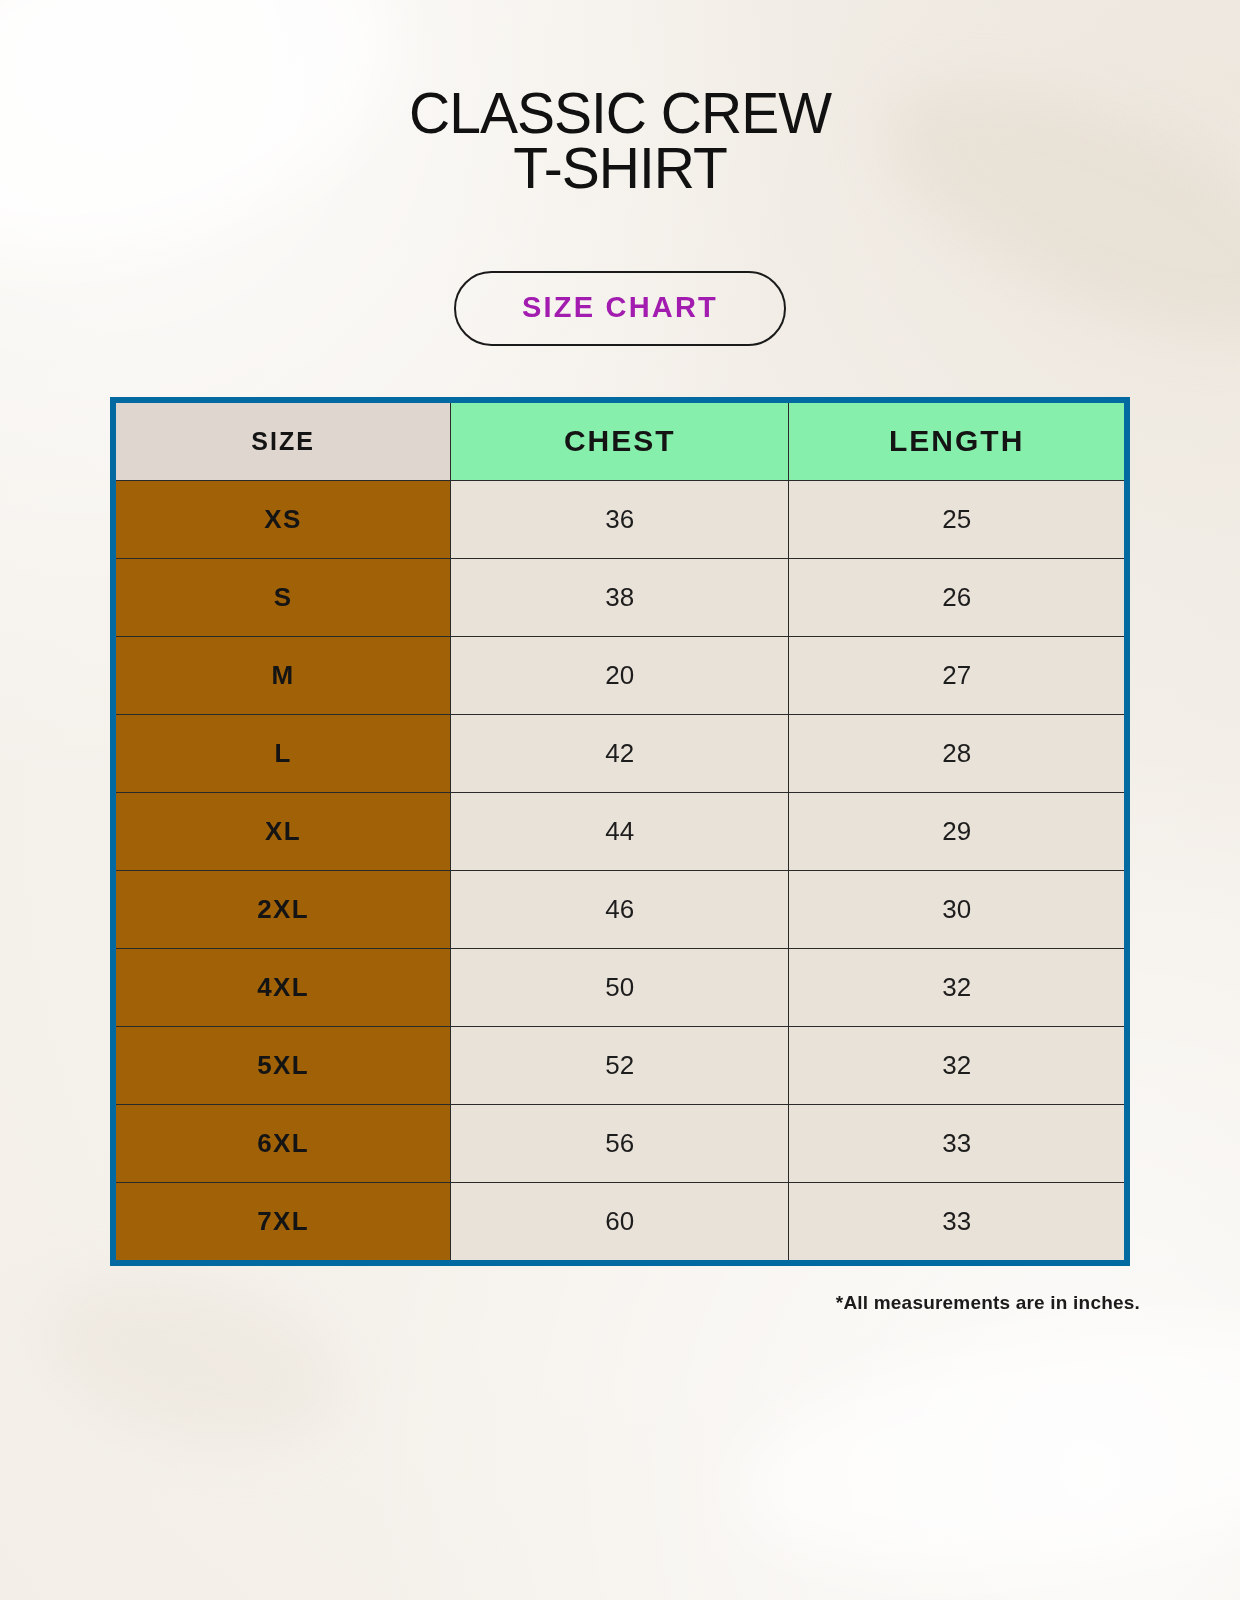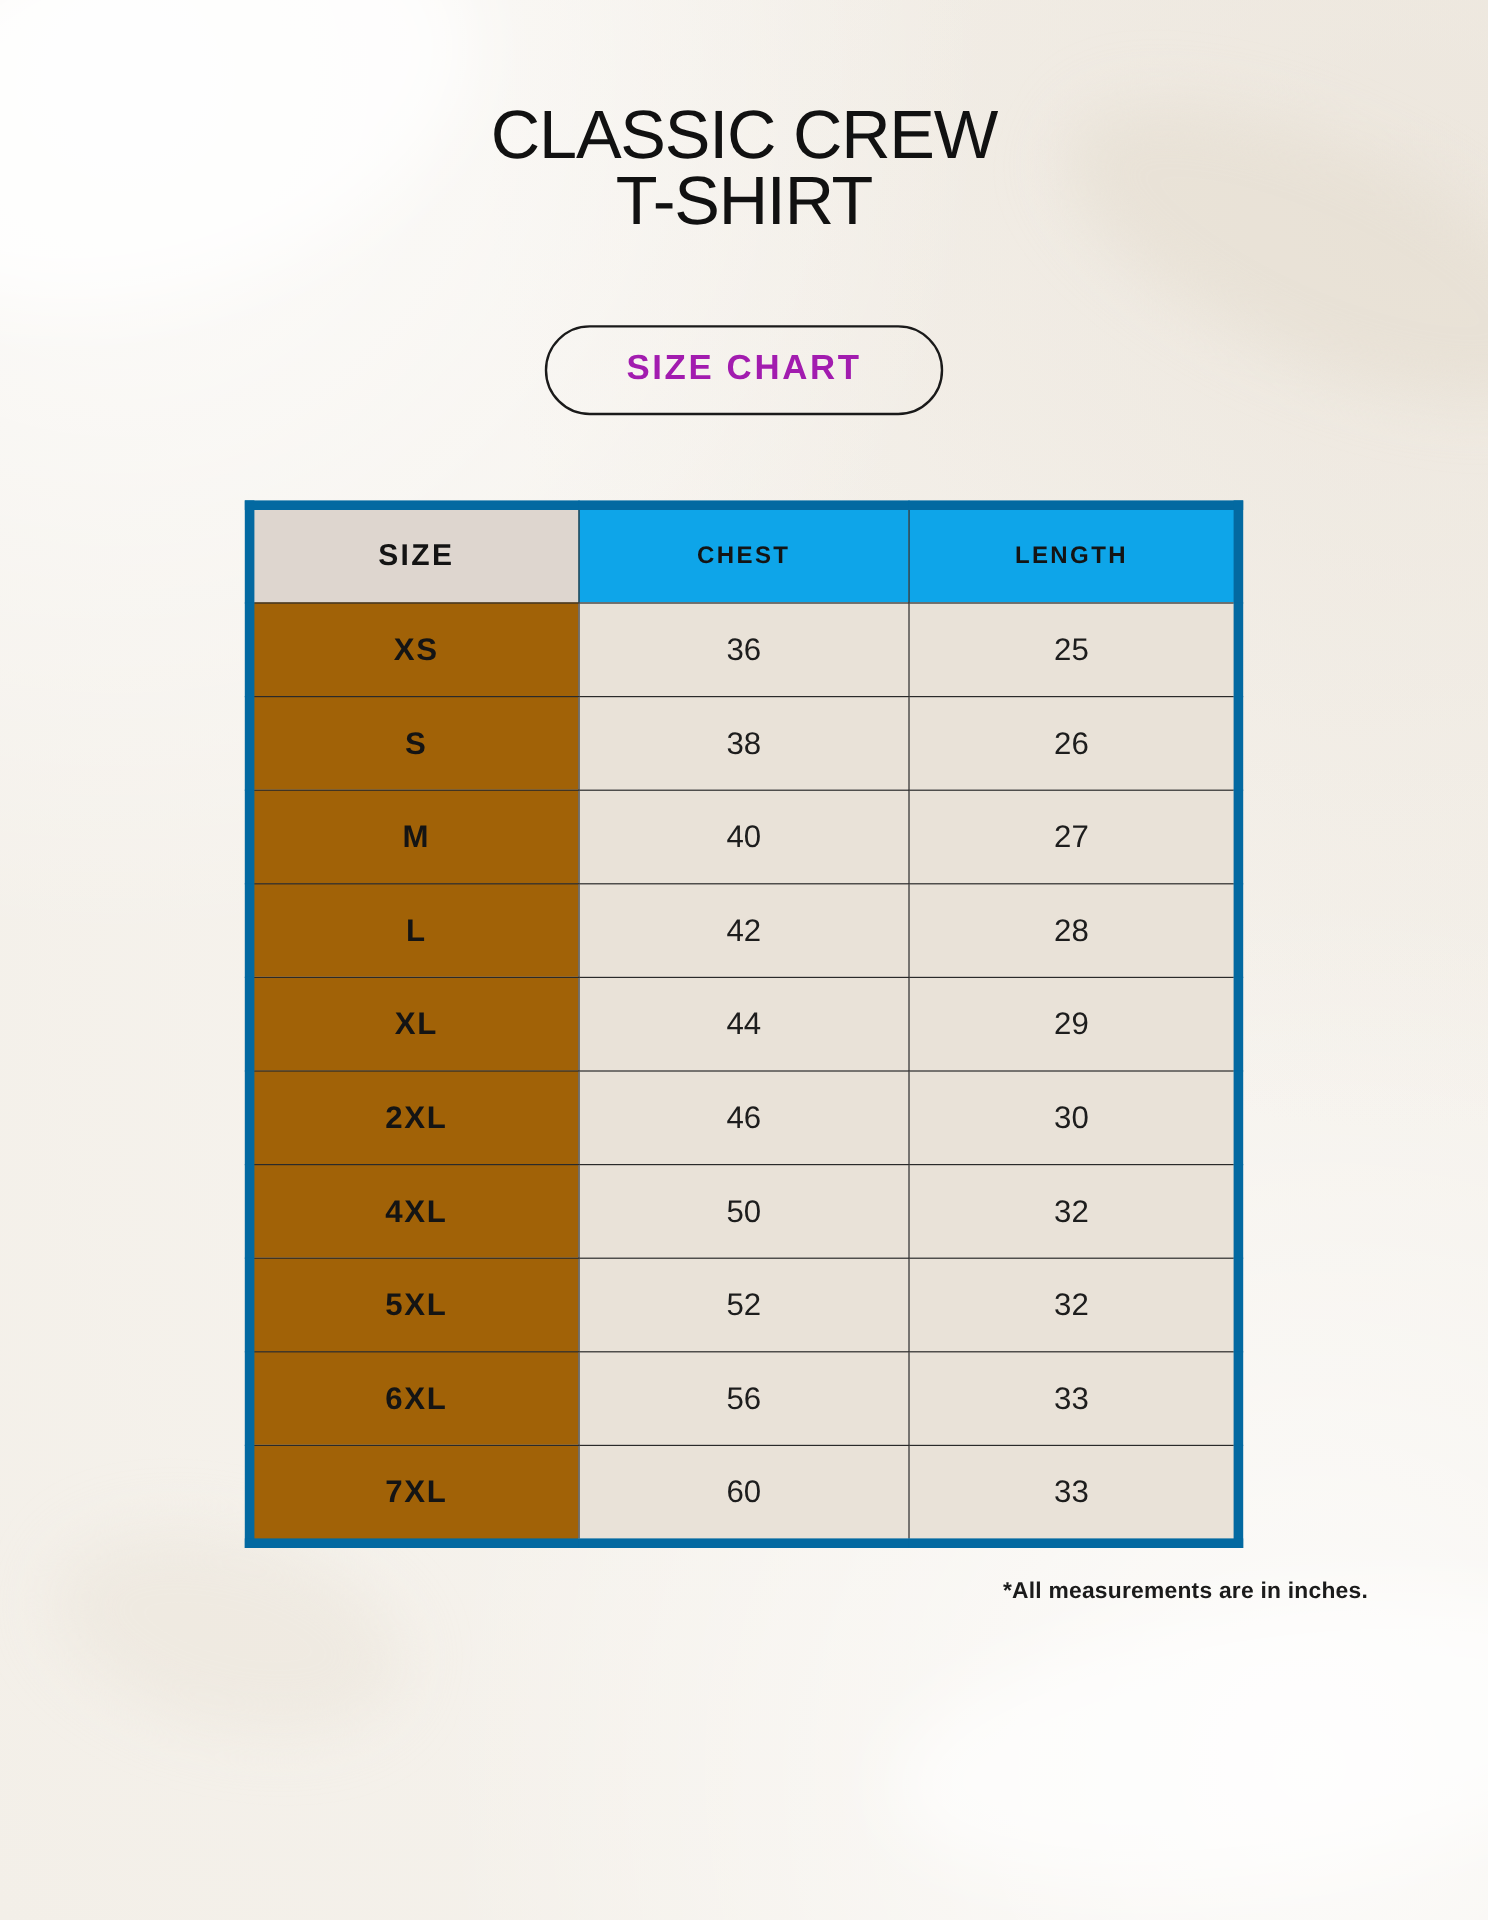--- a/index.html
+++ b/index.html
@@ -87,25 +87,25 @@
     padding: 20px 66px 22px;
     font-size: 29px;
     letter-spacing: 2.2px;
     font-weight: 700;
     color: #a21caf;
     background: transparent;
     line-height: 1;
   }
 
   table.size-table {
-    width: 832px;
-    margin: 71px auto 0;
+    width: 1020px;
+    margin: 51px auto 0;
     border-collapse: collapse;
     table-layout: fixed;
-    border: 8px solid #0369a1;
+    border: 6px solid #0369a1;
   }
   table.size-table col.c-size { width: 33.3%; }
   table.size-table col.c-chest { width: 33.35%; }
   table.size-table col.c-length { width: 33.35%; }
 
   table.size-table th,
   table.size-table td {
     border: 1px solid #2a2a2a;
     height: 77px;
     text-align: center;
@@ -113,22 +113,22 @@
     padding: 0;
   }
   th.head-size {
     background: #ded6cf;
     font-size: 25px;
     letter-spacing: 2px;
     font-weight: 700;
     color: #141414;
   }
   th.head-measure {
-    background: #0ea5e9;
-    font-size: 20px;
+    background: #86efac;
+    font-size: 30px;
     letter-spacing: 2px;
     font-weight: 700;
     color: #141414;
   }
   td.cell-size {
     background: #a16207;
     font-size: 26px;
     font-weight: 700;
     letter-spacing: 1.4px;
     color: #141414;
@@ -187,21 +187,21 @@
         <td class="cell-value">36</td>
         <td class="cell-value">25</td>
       </tr>
       <tr>
         <td class="cell-size">S</td>
         <td class="cell-value">38</td>
         <td class="cell-value">26</td>
       </tr>
       <tr>
         <td class="cell-size">M</td>
-        <td class="cell-value">40</td>
+        <td class="cell-value">20</td>
         <td class="cell-value">27</td>
       </tr>
       <tr>
         <td class="cell-size">L</td>
         <td class="cell-value">42</td>
         <td class="cell-value">28</td>
       </tr>
       <tr>
         <td class="cell-size">XL</td>
         <td class="cell-value">44</td>

